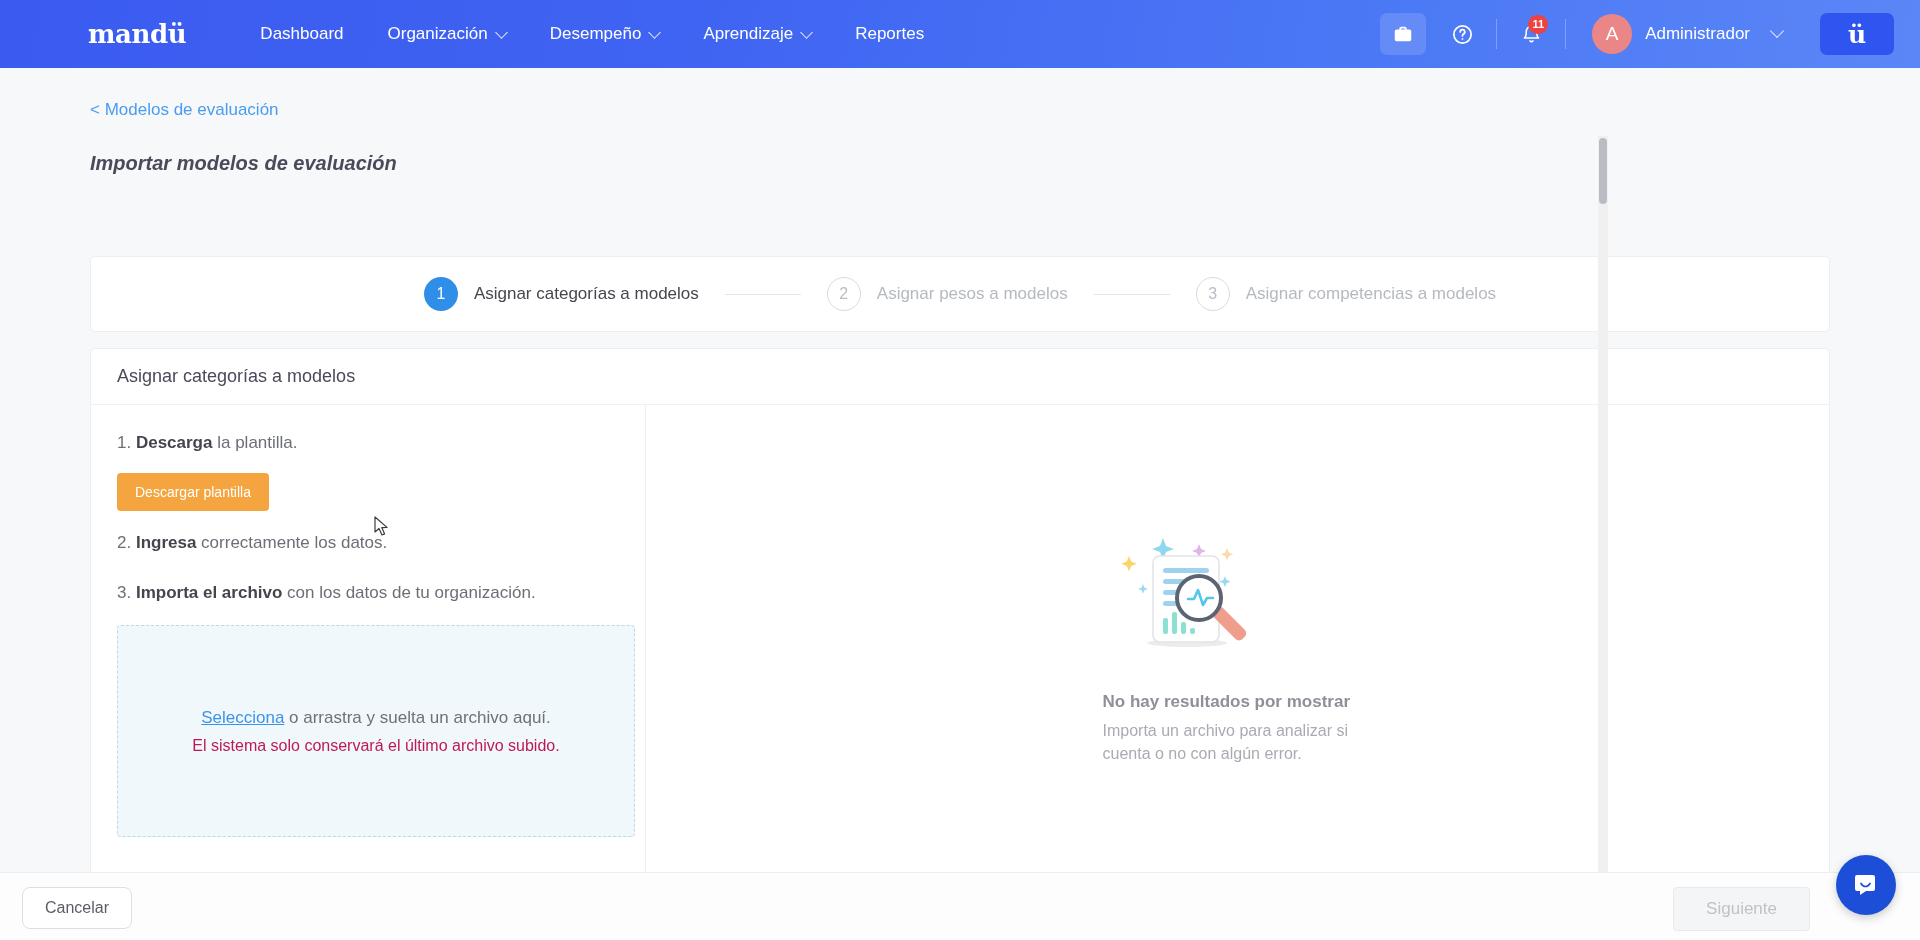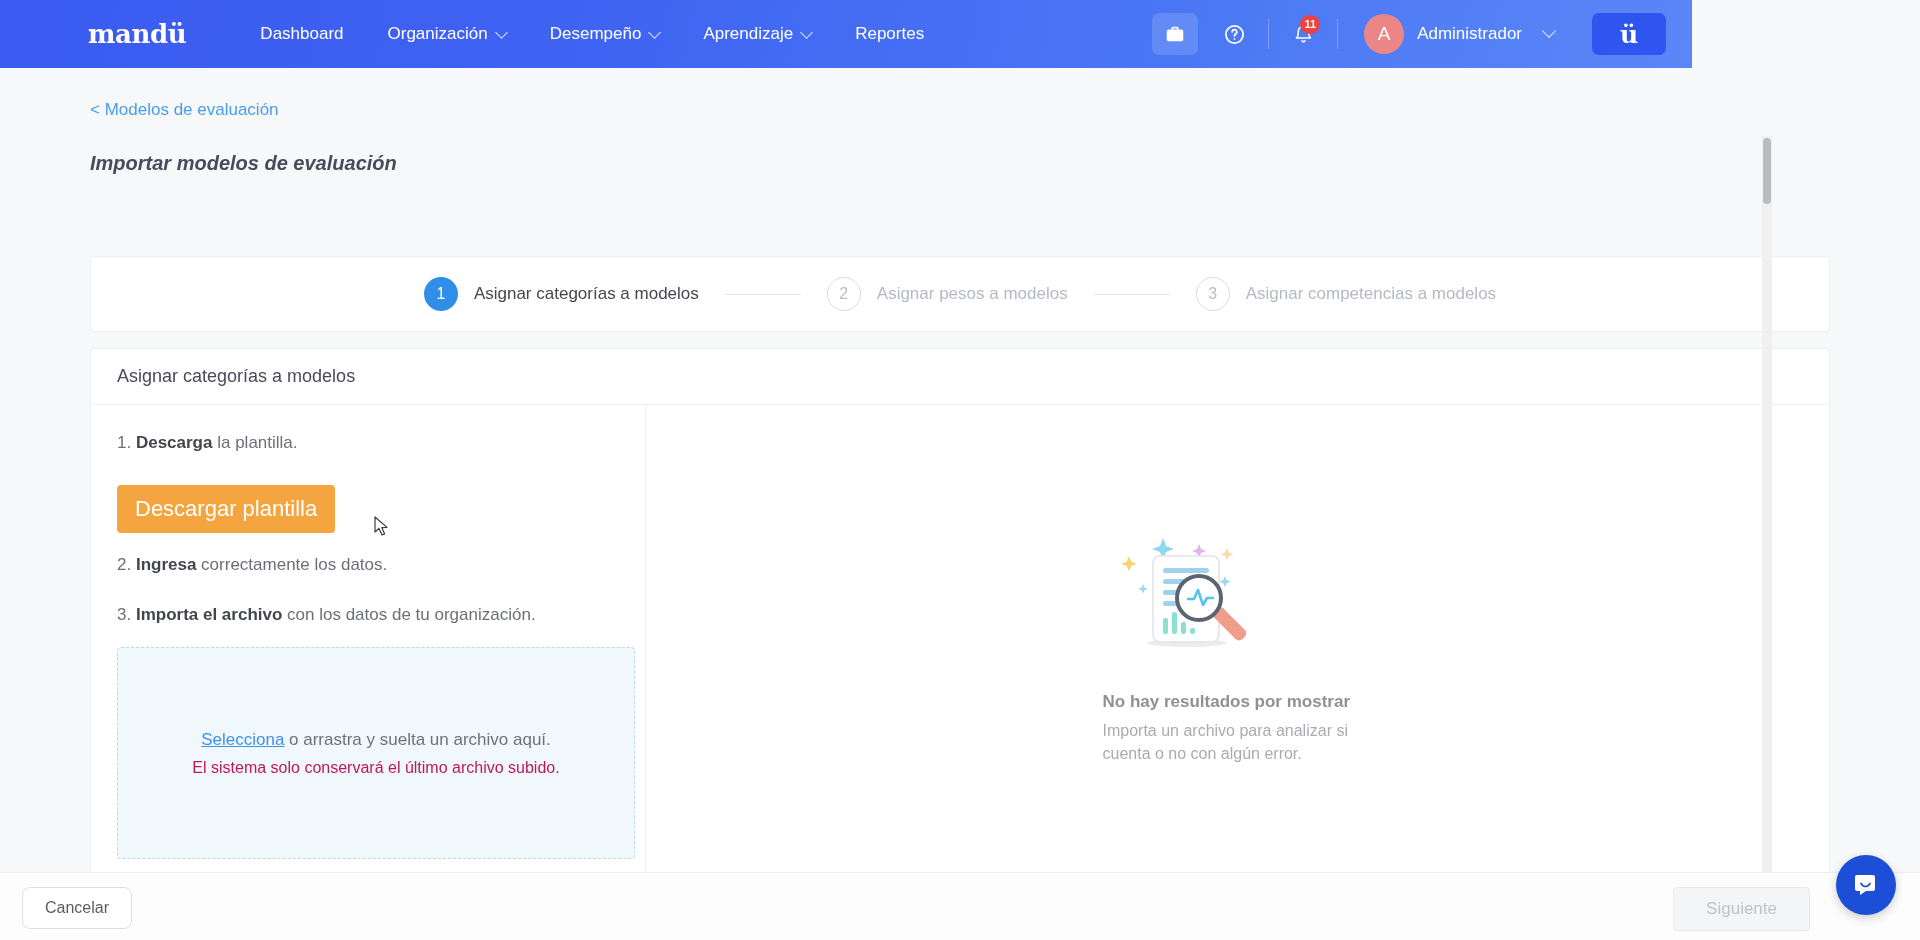--- a/index.html
+++ b/index.html
@@ -6,21 +6,21 @@
   html, body {
     width: 1920px; height: 940px;
     font-family: "Liberation Sans", sans-serif;
     background: #f7f8fa;
     overflow: hidden;
   }
 
   
   .navbar {
     position: absolute; top: 0; left: 0;
-    width: 1692px; height: 68px;
+    width: 1920px; height: 68px;
     background: linear-gradient(100deg, #3b5bf0 0%, #3f63f2 35%, #4a78f5 70%, #5b86f7 100%);
     display: flex; align-items: center;
     padding: 0 26px 0 88px;
   }
   .logo {
     color: #ffffff; font-size: 26px; font-weight: 700;
     font-family: "DejaVu Serif", serif;
     letter-spacing: -0.4px; margin-right: 52px;
     white-space: nowrap;
   }
@@ -73,21 +73,21 @@
   }
   .brand-box {
     margin-left: 38px; width: 74px; height: 42px;
     background: #2f55f0; border-radius: 7px;
     display: flex; align-items: center; justify-content: center;
     color: #fff; font-size: 25px; font-weight: 700;
     font-family: "DejaVu Serif", serif; cursor: pointer;
   }
 
   
-  .page { position: absolute; top: 68px; left: 0; width: 1772px; height: 804px; padding-left: 21px; }
+  .page { position: absolute; top: 68px; left: 0; width: 1608px; height: 804px; padding-left: 21px; }
   .breadcrumb {
     position: absolute; left: 90px; top: 32px;
     color: #4a9cf0; font-size: 17px; cursor: pointer;
   }
   .page-title {
     position: absolute; left: 90px; top: 84px;
     color: #4a4a5a; font-size: 20px; font-weight: 700; font-style: italic;
   }
 
   
@@ -119,26 +119,26 @@
   }
   .card-head {
     height: 56px; border-bottom: 1px solid #eef0f2;
     display: flex; align-items: center; padding-left: 26px;
     color: #4a4a5a; font-size: 18px;
   }
   .card-body { display: flex; height: 489px; }
   .col-left { width: 555px; border-right: 1px solid #eef0f2; padding: 28px 26px 0 26px; }
   .col-right { flex: 1; display: flex; align-items: center; justify-content: center; }
 
-  .instr { font-size: 17px; color: #6d6f77; margin-bottom: 32px; }
+  .instr { font-size: 17px; color: #6d6f77; margin-bottom: 20px; }
   .instr b { color: #44464e; font-weight: 700; }
   .btn-download {
     display: inline-block; background: #f5a53f; color: #fff;
     border: none; border-radius: 4px;
-    font-size: 22px; padding: 11px 18px; cursor: pointer;
+    font-size: 14px; padding: 11px 18px; cursor: pointer;
     margin-bottom: 22px; font-family: inherit;
   }
   .instr-2 { margin-bottom: 30px; }
   .instr-3 { margin-bottom: 22px; }
 
   .dropzone {
     width: 518px; height: 212px;
     background: #f0f8fc; border: 1.5px dashed #b7daf0; border-radius: 4px;
     display: flex; flex-direction: column;
     align-items: center; justify-content: center; gap: 9px;

